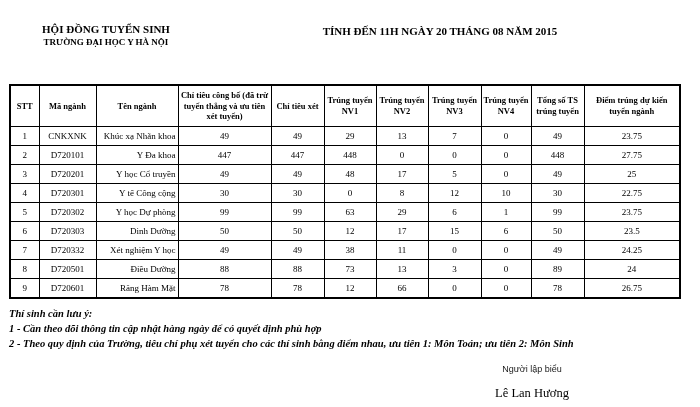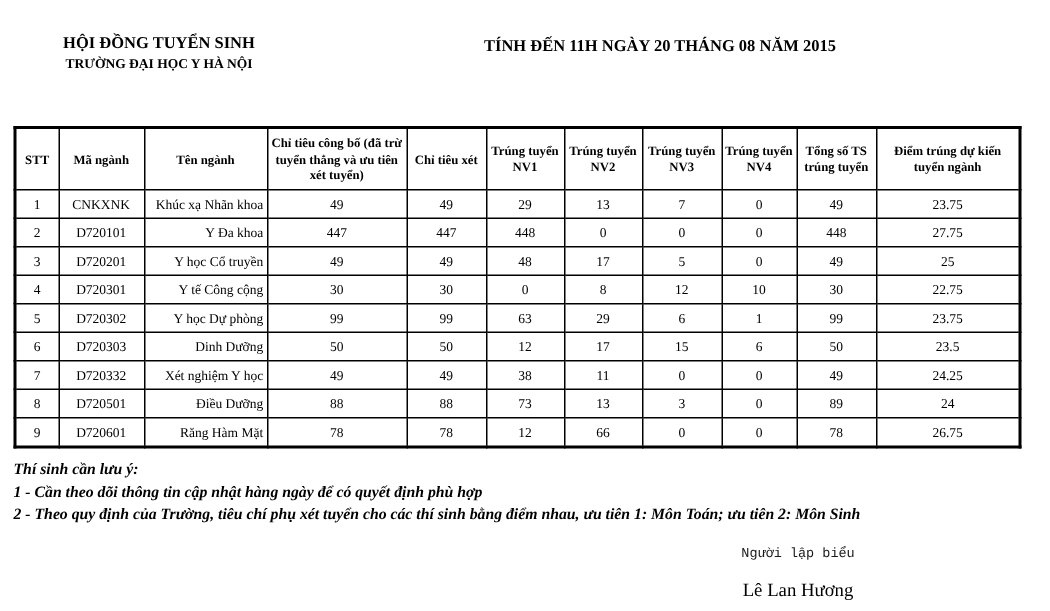--- a/index.html
+++ b/index.html
@@ -95,21 +95,21 @@
     width: 300px;
     margin: 12px 18px 0 auto;
     text-align: center;
   }
   .sig-date {
     font-family: "Liberation Sans", sans-serif;
     font-size: 10px;
     color: #1a1a1a;
   }
   .sig-role {
-    font-family: Liberation Mono, monospace;
+    font-family: Liberation Sans, sans-serif;
     font-size: 9px;
     color: #1a1a1a;
     margin-top: 3px;
   }
   .sig-name {
     font-size: 12.5px;
     margin-top: 12px;
   }
 </style>
 </head>

